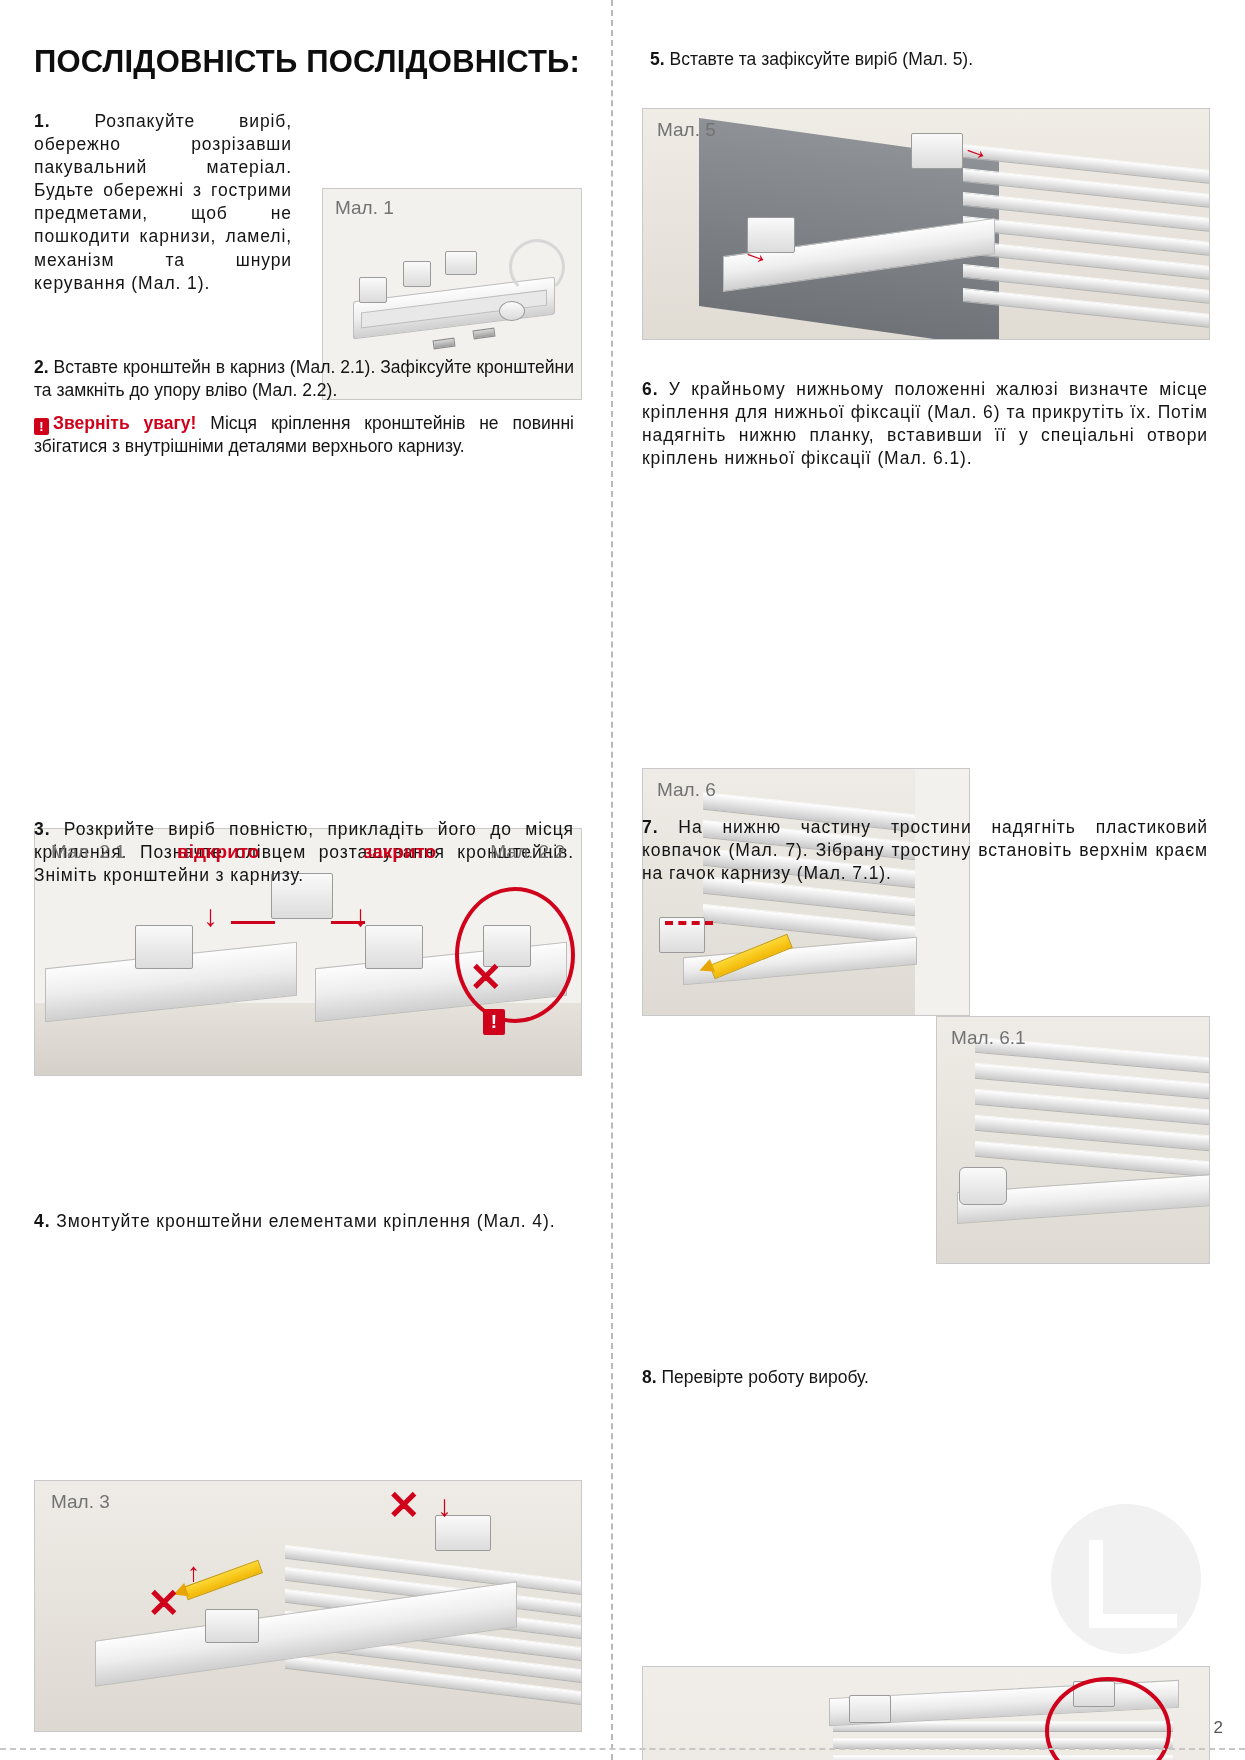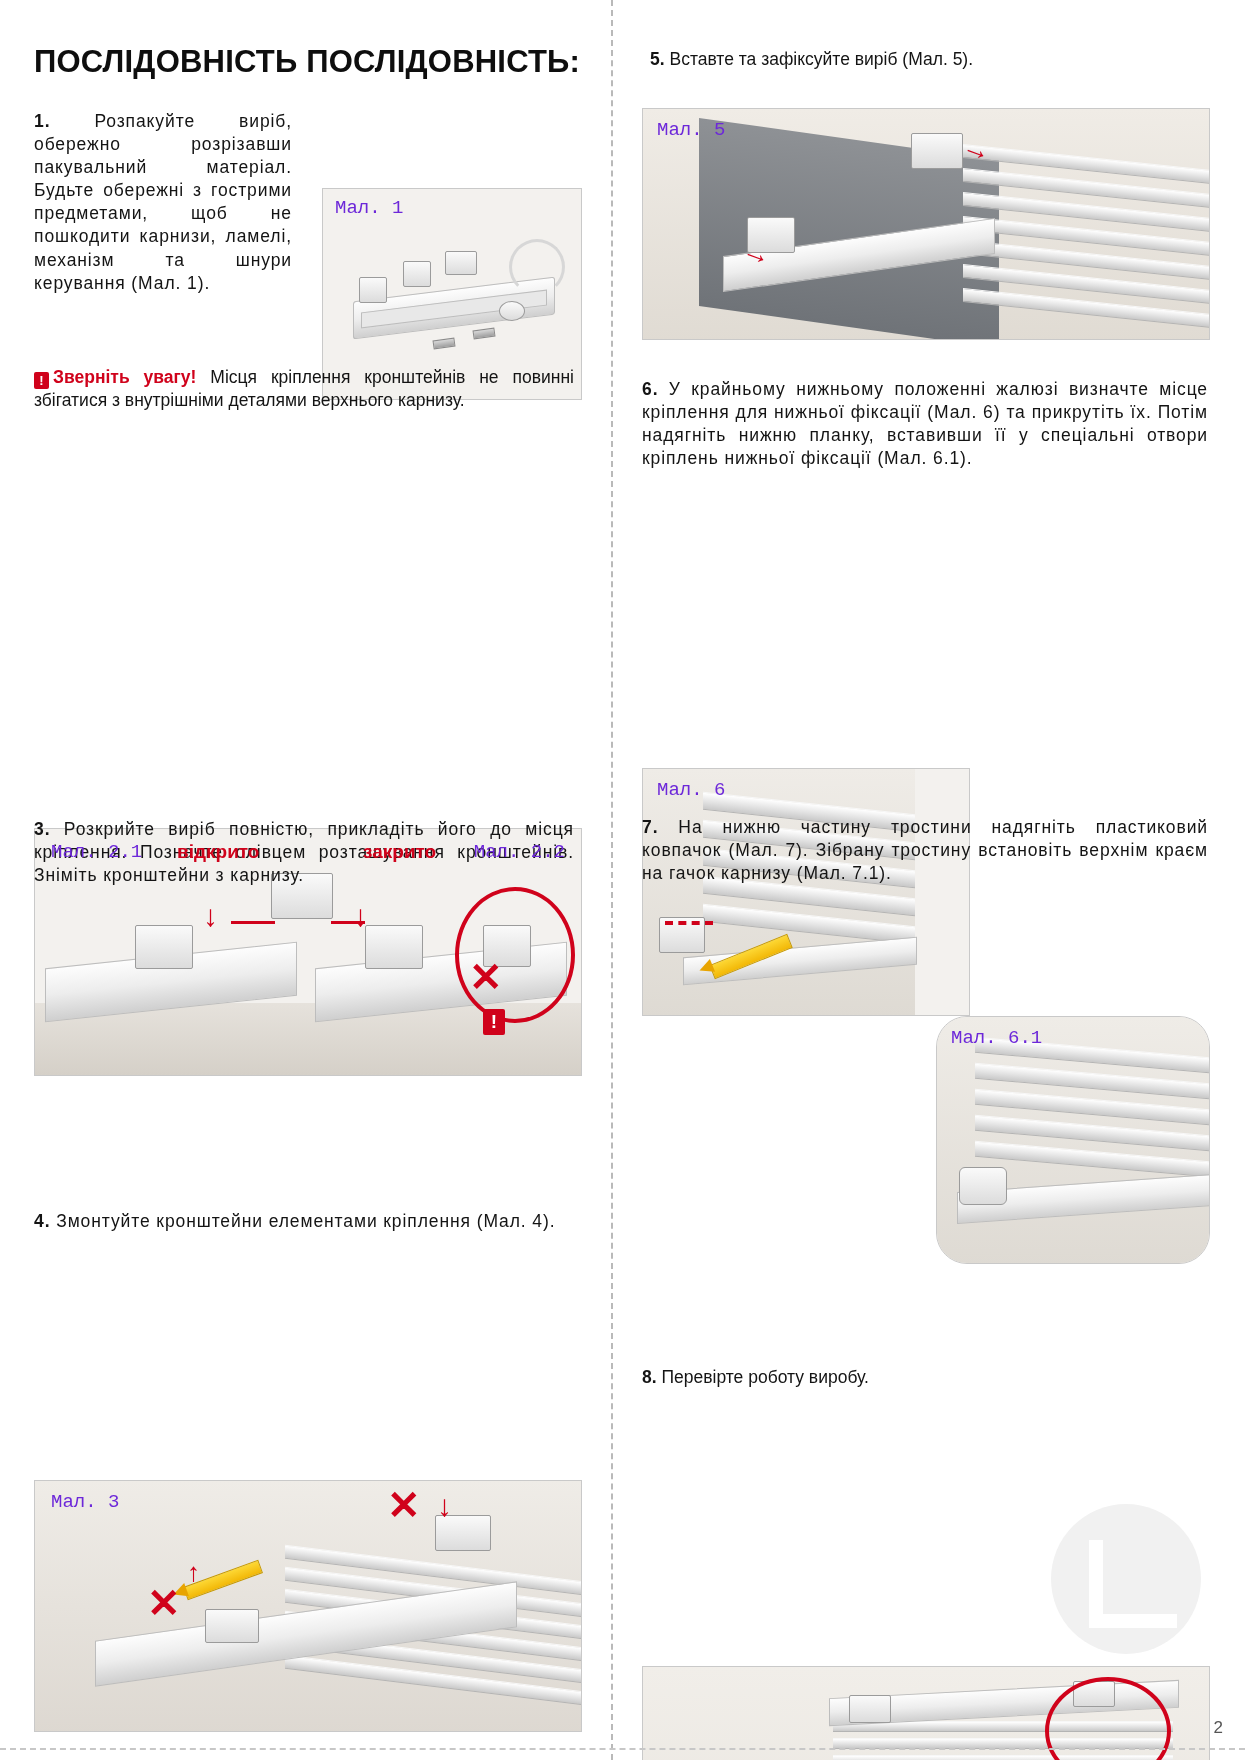--- a/index.html
+++ b/index.html
@@ -85,24 +85,23 @@
   .fig {
     position: relative;
     border: 1.5px solid #c9c9c9;
     background: #f3f1ee;
     box-sizing: border-box;
     overflow: hidden;
   }
   .fig-label {
     position: absolute;
     font-size: 19px;
-    color: #6d28d9;
+    color: #737373;
     z-index: 40;
     white-space: nowrap;
-    font-family: Liberation Mono, monospace;
   }
   .cap-red {
     position: absolute;
     color: #d0021b;
     font-weight: 700;
     font-size: 19px;
     z-index: 40;
   }
 
   
@@ -229,20 +228,24 @@
       <div class="bracket" style="left:36px; top:88px; width:26px; height:24px;"></div>
       <div class="bracket" style="left:80px; top:72px; width:26px; height:24px;"></div>
       <div class="bracket" style="left:122px; top:62px; width:30px; height:22px;"></div>
       <div class="screw" style="left:110px; top:150px; width:20px; height:7px; transform:rotate(-8deg);"></div>
       <div class="screw" style="left:150px; top:140px; width:20px; height:7px; transform:rotate(-8deg);"></div>
       <div style="position:absolute; left:186px; top:50px; width:50px; height:50px; border:3px solid #d7d7d7; border-radius:50%; border-bottom-color:transparent;"></div>
       <div class="bracket" style="left:176px; top:112px; width:24px; height:18px; border-radius:50%;"></div>
     </div>
 
     <div style="position:absolute; left:0; top:356px; width:540px;">
+      <p class="step">
+        <b>2.</b>
+        <span>Вставте кронштейн в карниз (Мал. 2.1). Зафіксуйте кронштейни та замкніть до упору вліво (Мал. 2.2).</span>
+      </p>
       <p class="step" style="margin-top:10px;">
         <span class="warn-badge">!</span><span class="warn">Зверніть увагу!</span>
         <span>Місця кріплення кронштейнів не повинні збігатися з внутрішніми деталями верхнього карнизу.</span>
       </p>
     </div>
 
     <div class="fig" style="left:0; top:536px; width:548px; height:248px;padding-left:45px;">
       <span class="fig-label" style="left:16px; top:12px;">Мал. 2.1</span>
       <span class="fig-label" style="right:16px; top:12px;">Мал. 2.2</span>
       <span class="cap-red" style="left:142px; top:12px;">відкрито</span>
@@ -350,21 +353,21 @@
         <div class="slat" style="left:60px; top:118px; width:212px; height:16px; transform:skewY(6deg);"></div>
         <div class="slat" style="left:60px; top:146px; width:212px; height:16px; transform:skewY(6deg);"></div>
       </div>
       <div class="rail" style="left:40px; top:178px; width:232px; height:26px; transform:skewY(-5deg);"></div>
       <div class="bracket" style="left:16px; top:148px; width:44px; height:34px;"></div>
       <div class="dashline" style="left:22px; top:152px; width:48px; border-top-width:4px;"></div>
       <div class="pencil-body" style="left:66px; top:180px; width:82px; height:13px; transform:rotate(-22deg);"></div>
       <div class="pencil-tip" style="left:56px; top:192px; border-width:7px 14px 7px 0; border-color:transparent #e8a400 transparent transparent; transform:rotate(-22deg);"></div>
     </div>
 
-    <div class="fig" style="left:286px; top:536px; width:274px; height:248px;border-radius:31px;">
+    <div class="fig" style="left:286px; top:536px; width:274px; height:248px;">
       <span class="fig-label" style="left:14px; top:10px;">Мал. 6.1</span>
       <div class="wall" style="left:0; top:0; width:274px; height:248px; background:linear-gradient(180deg,#efece7,#dedad3);"></div>
       <div class="slatwrap">
         <div class="slat" style="left:38px; top:30px; width:236px; height:14px; transform:skewY(5deg);"></div>
         <div class="slat" style="left:38px; top:56px; width:236px; height:14px; transform:skewY(5deg);"></div>
         <div class="slat" style="left:38px; top:82px; width:236px; height:14px; transform:skewY(5deg);"></div>
         <div class="slat" style="left:38px; top:108px; width:236px; height:14px; transform:skewY(5deg);"></div>
         <div class="slat" style="left:38px; top:134px; width:236px; height:14px; transform:skewY(5deg);"></div>
       </div>
       <div class="rail" style="left:20px; top:166px; width:254px; height:30px; transform:skewY(-4deg);"></div>

